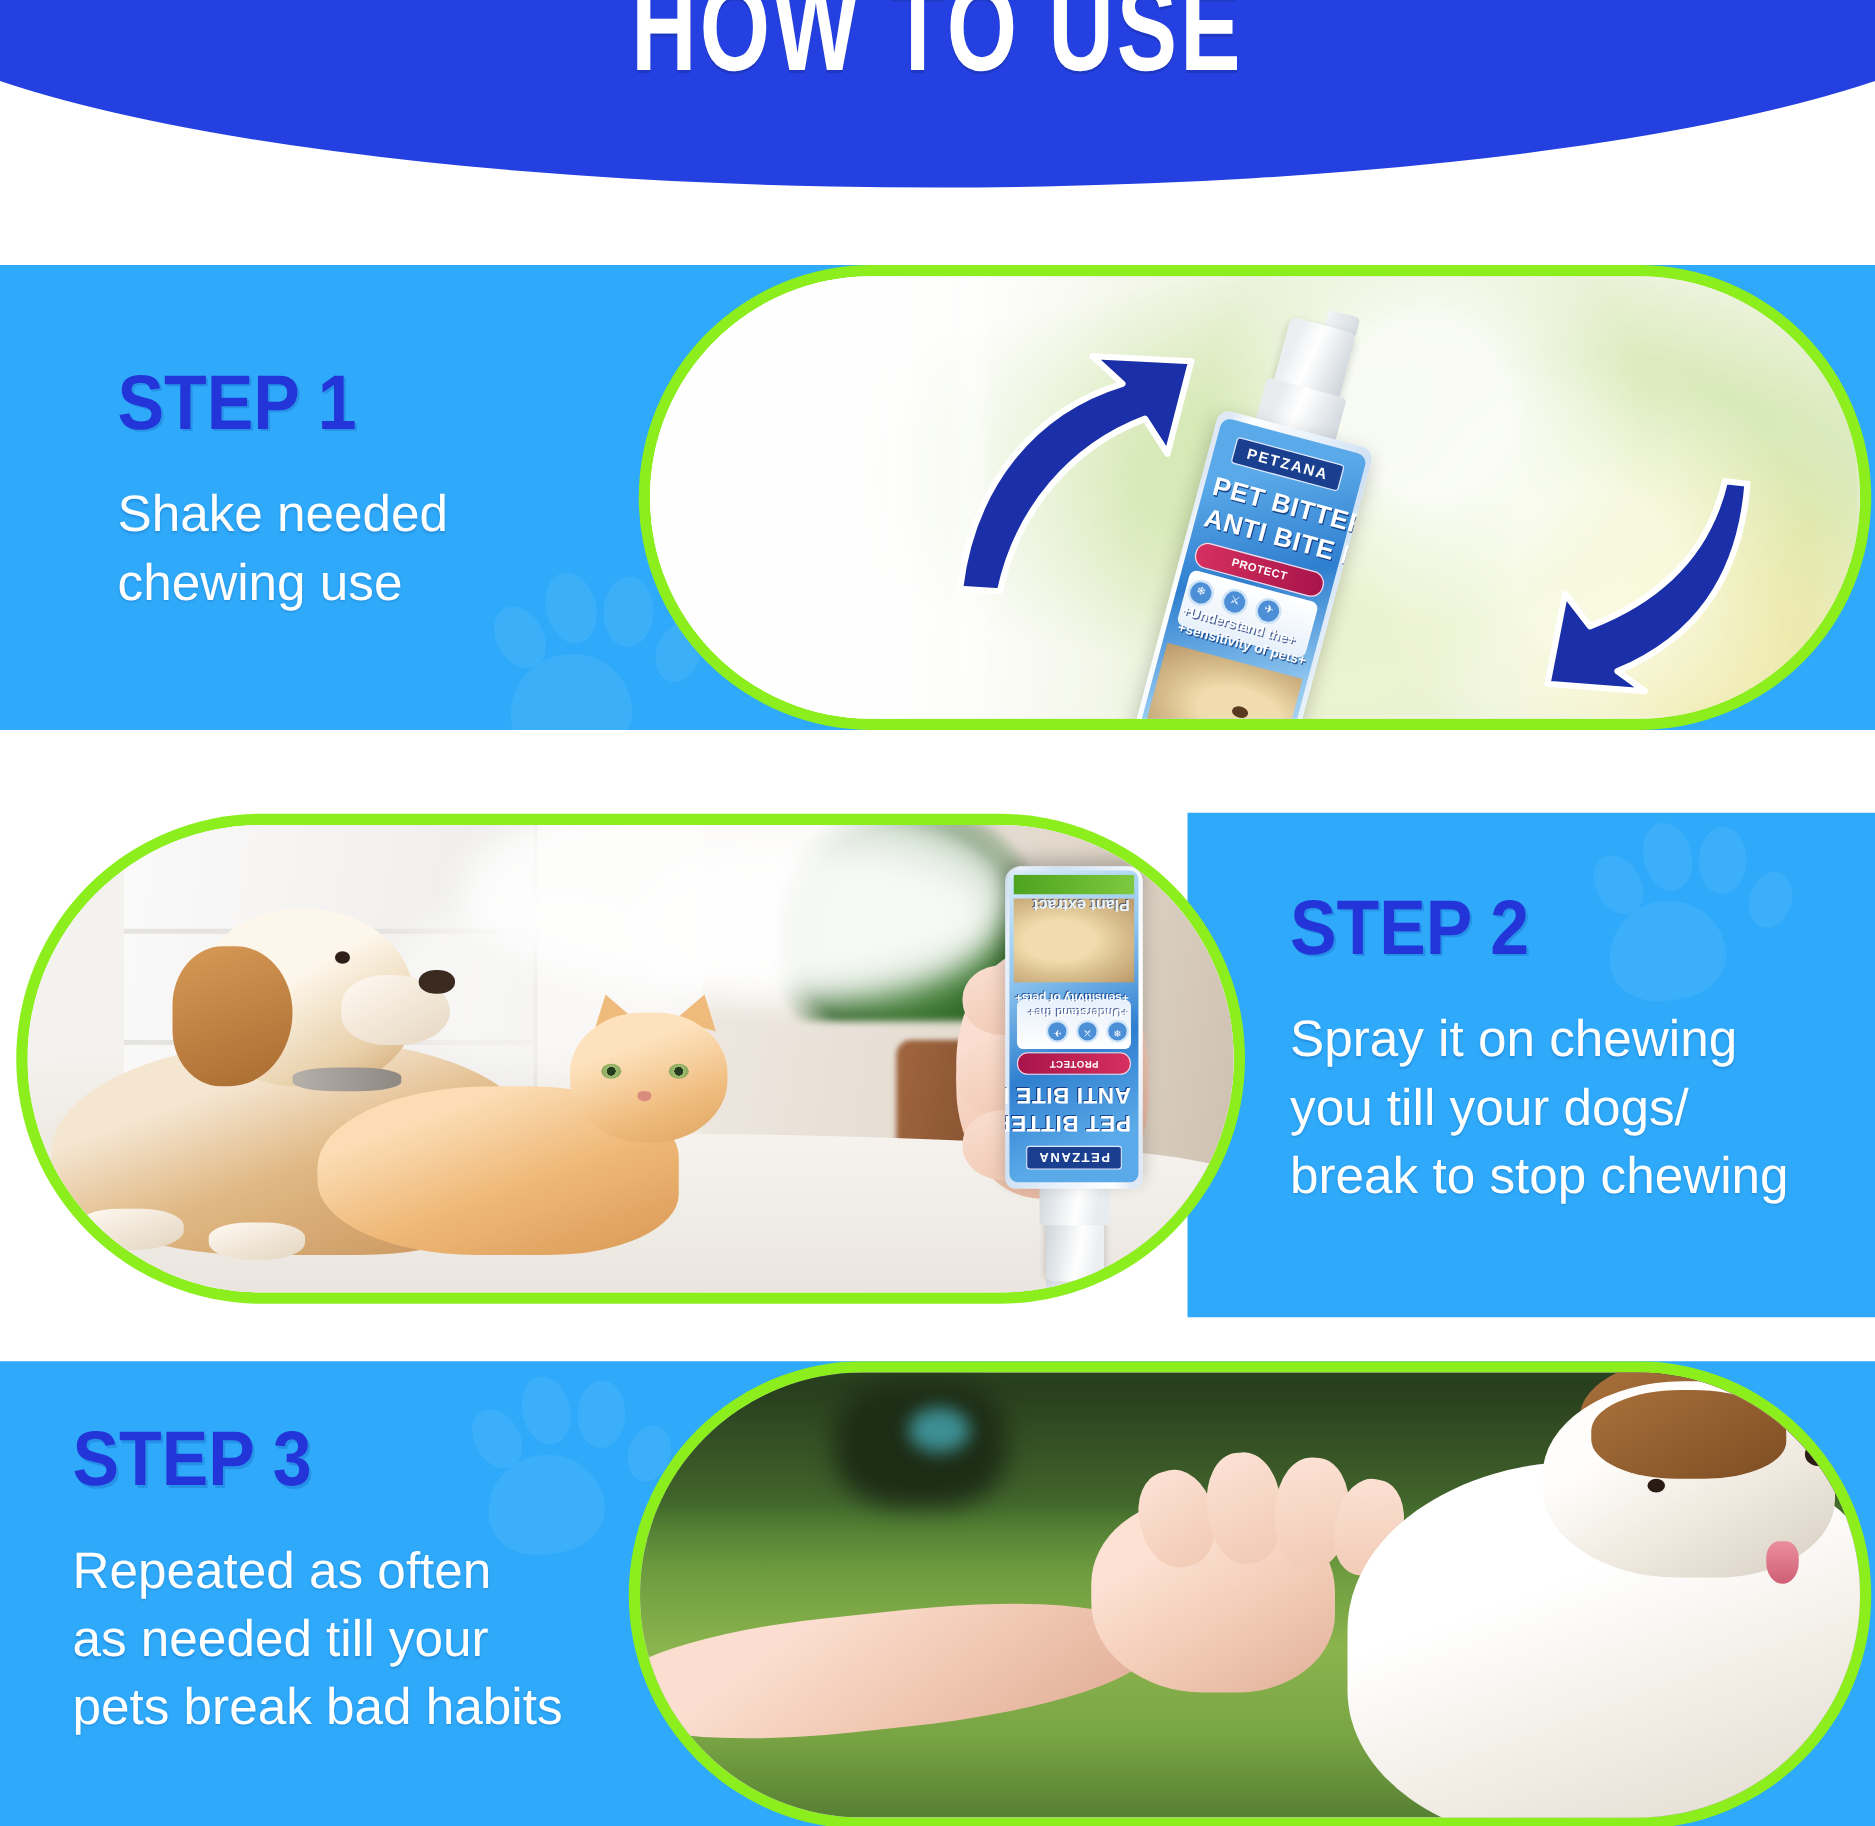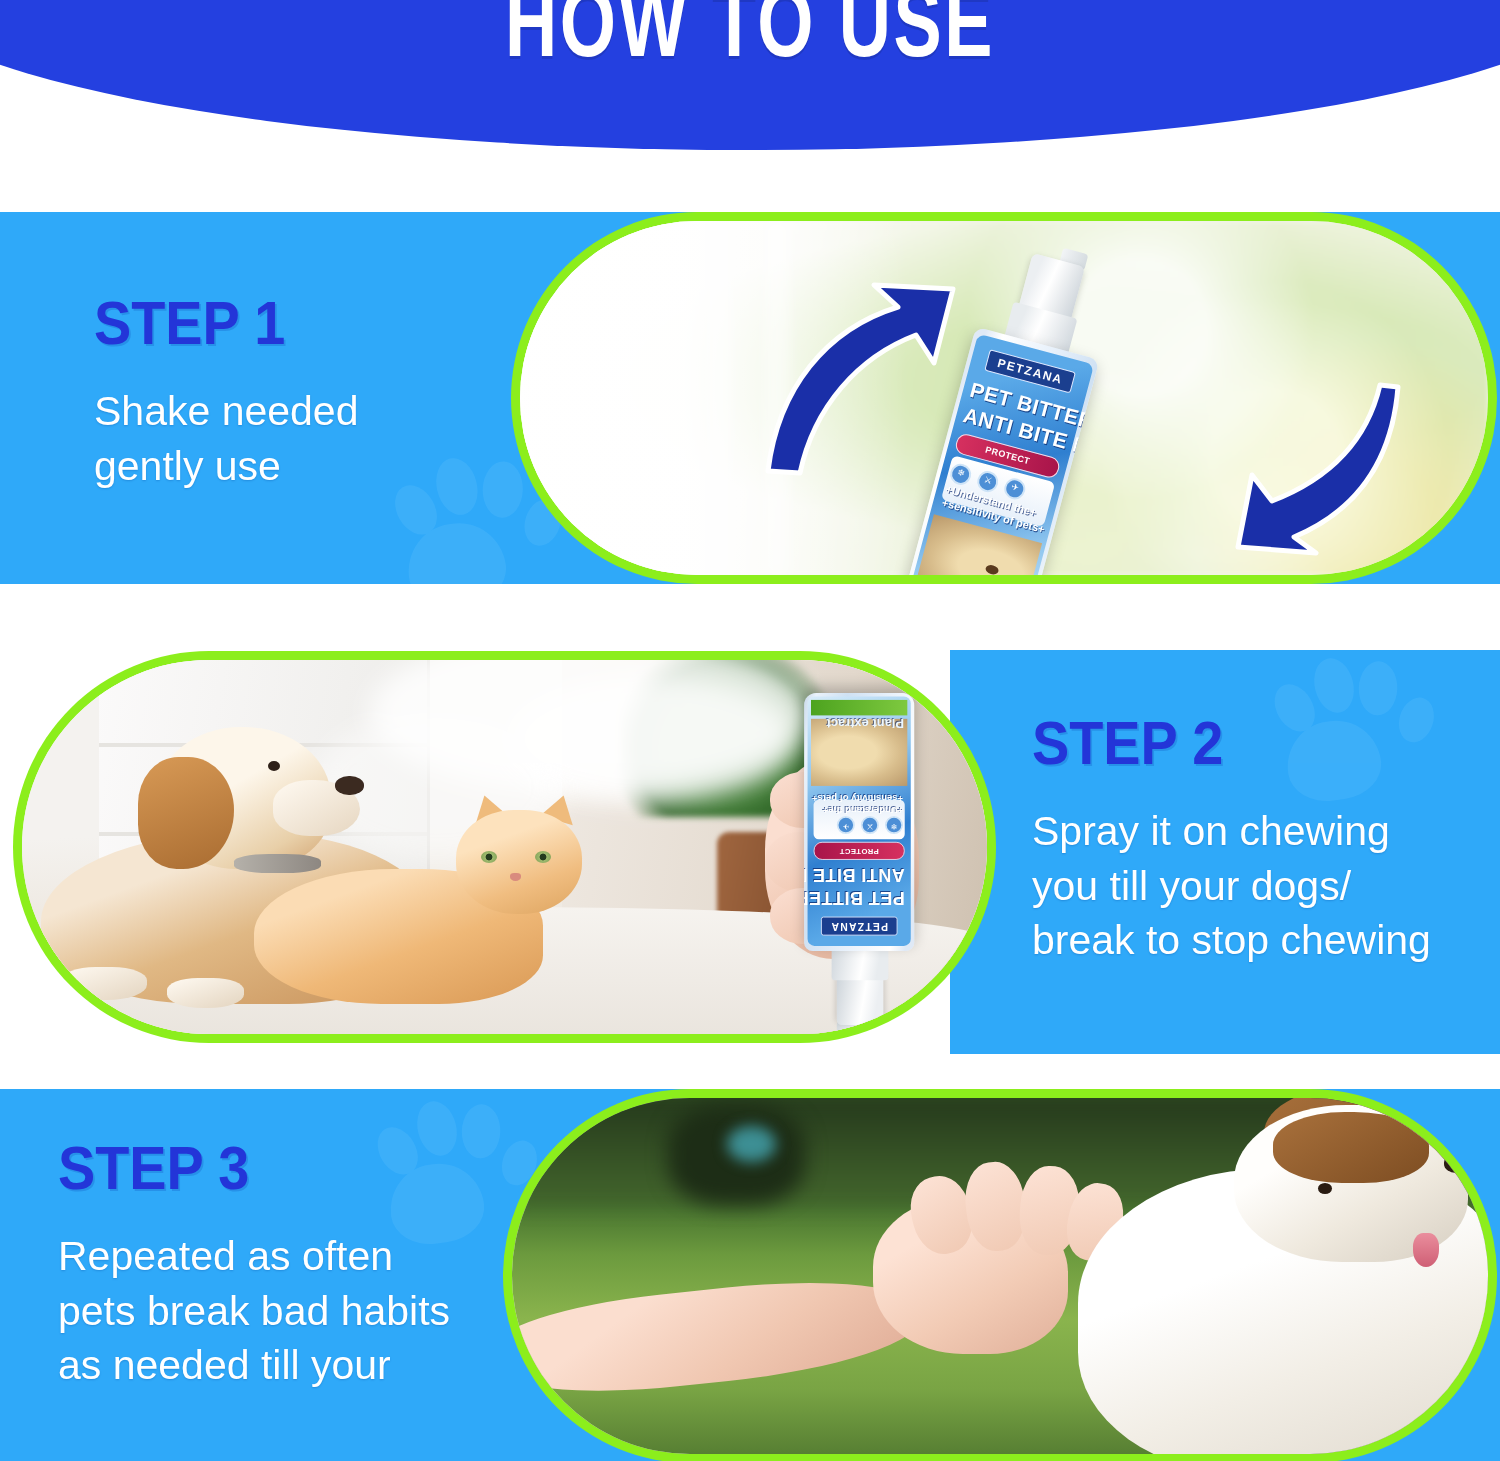--- a/index.html
+++ b/index.html
@@ -193,21 +193,21 @@
       <i class="t1"></i>
       <i class="t2"></i>
       <i class="t3"></i>
       <i class="t4"></i>
   </div>
 
   <div class="txt" style="left:62px;top:80px;width:430px;margin-left:32px;">
     <div class="step-label">STEP 1</div>
     <div class="step-body">
       <div>Shake needed</div>
-      <div>gently use</div>
+      <div>chewing use</div>
     </div>
   </div>
 
   <div class="shot cap-both" style="left:520px;top:9px;width:968px;height:354px;">
     <div class="shot-inner">
       <div class="p1bg"></div>
       <div class="p1bg2"></div>
       <div class="vbar" style="left:70px;"></div>
       <div class="vbar" style="left:128px;"></div>
       <div class="vbar" style="left:186px;"></div>
@@ -353,22 +353,22 @@
       <i class="t1"></i>
       <i class="t2"></i>
       <i class="t3"></i>
       <i class="t4"></i>
   </div>
 
   <div class="txt" style="left:58px;top:48px;width:470px;">
     <div class="step-label">STEP 3</div>
     <div class="step-body">
       <div>Repeated as often</div>
+      <div>as needed till your</div>
       <div>pets break bad habits</div>
-      <div>as needed till your</div>
     </div>
   </div>
 
   <div class="shot cap-both" style="left:512px;top:9px;width:976px;height:356px;">
     <div class="shot-inner">
       <div class="p3bg"></div>
       <div class="p3blur"></div>
       <div class="p3dark"></div>
       <div class="p3teal"></div>
 

